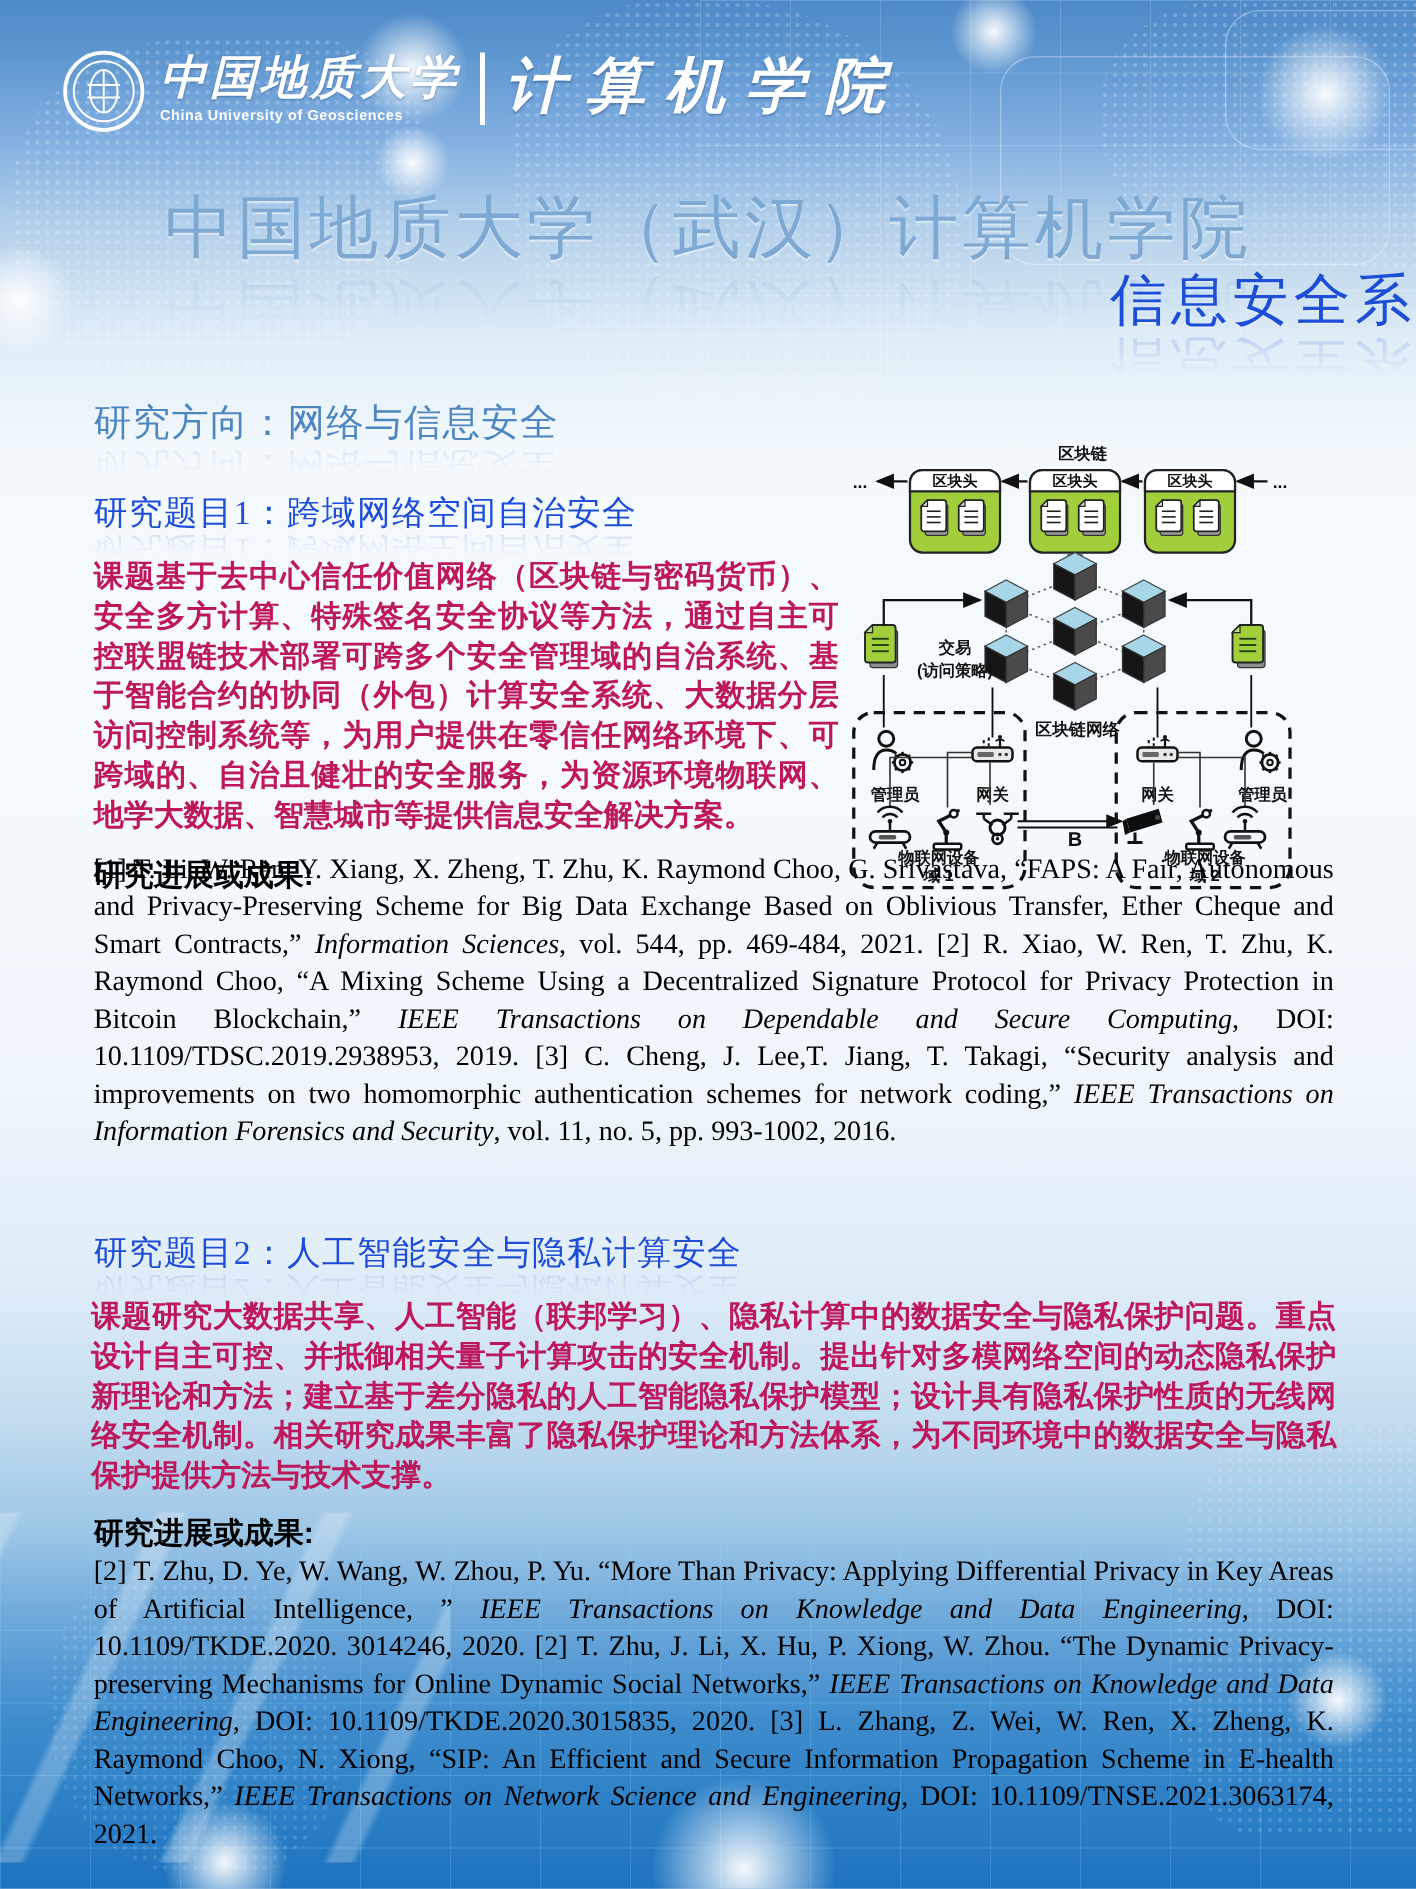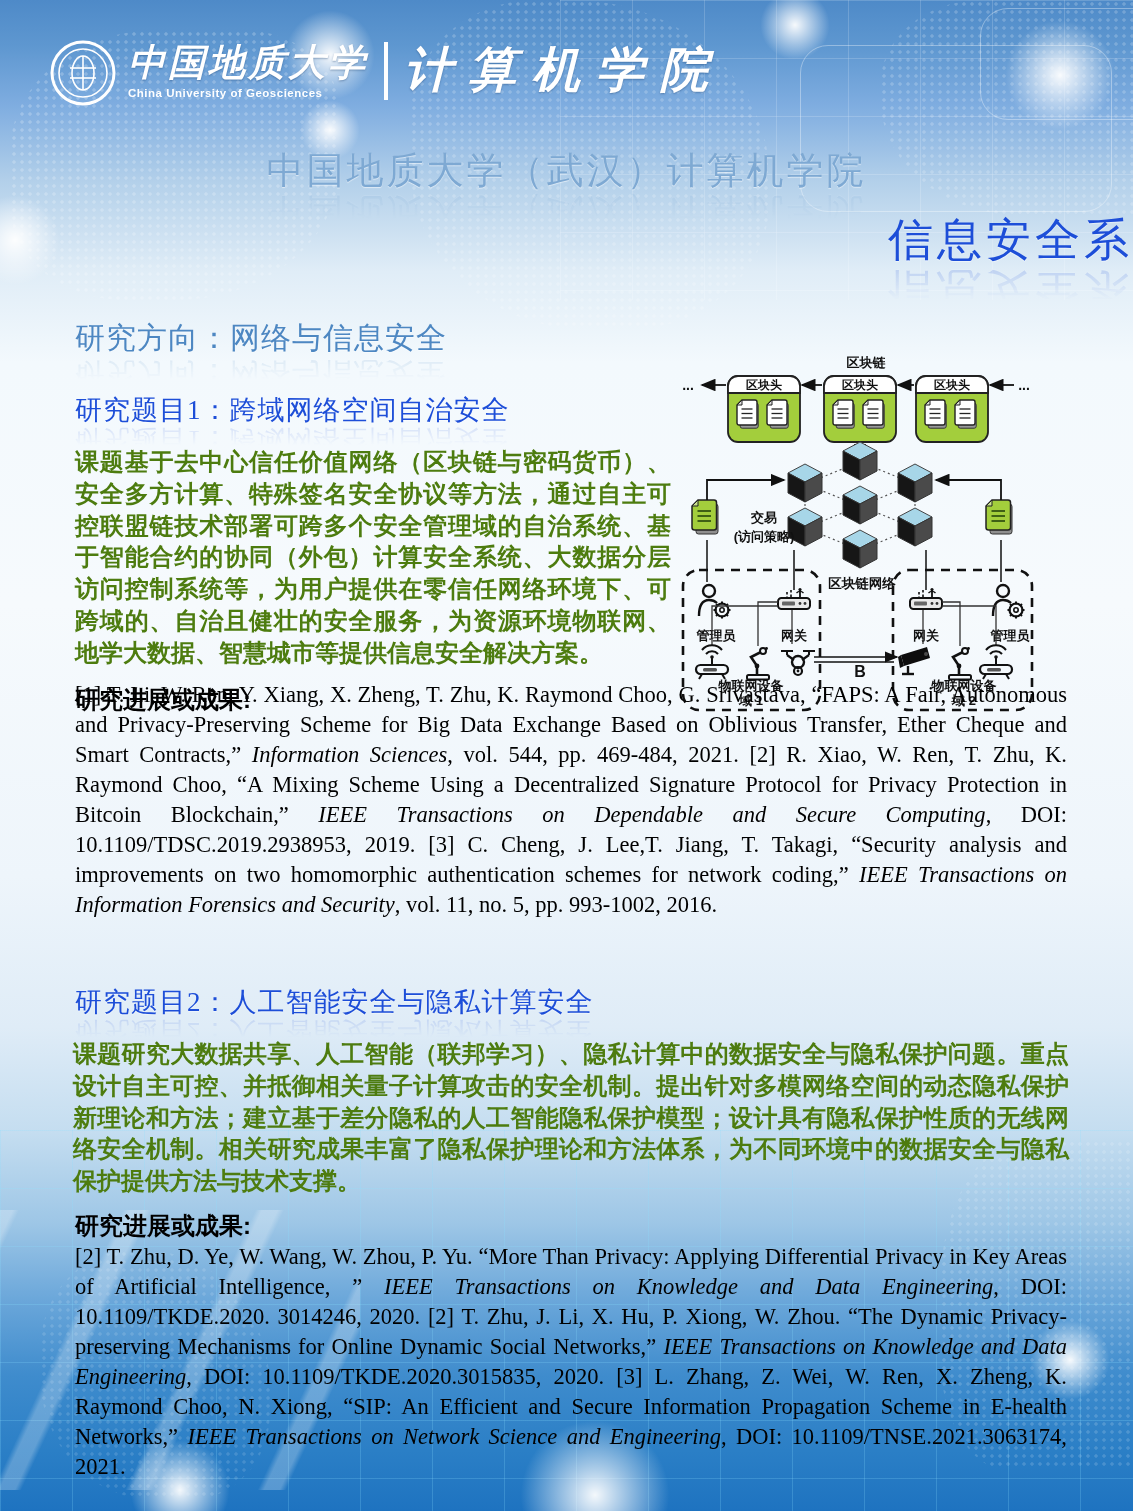--- a/index.html
+++ b/index.html
@@ -31,33 +31,33 @@
   .logo-zh{font-family:"Liberation Serif",serif;font-weight:700;font-size:37px;font-style:italic;letter-spacing:3px;line-height:1;text-shadow:0 1px 2px rgba(0,40,90,.35);}
   .logo-en{font-size:11.5px;font-weight:700;letter-spacing:.5px;margin-top:6px;}
   .logo-divider{width:4px;height:58px;background:#fff;margin:2px 16px 0 16px;}
   .logo-college{font-family:"Liberation Serif",serif;font-weight:700;font-style:italic;font-size:48px;letter-spacing:16px;line-height:1;margin-top:6px;text-shadow:0 1px 2px rgba(0,40,90,.35);}
   
   .mirrored .main{display:block;}
   .mirrored .refl{display:block;transform:scaleY(-1);margin-top:-9px;opacity:.22;
      -webkit-mask-image:linear-gradient(to bottom,transparent 35%,rgba(0,0,0,.95) 100%);
      mask-image:linear-gradient(to bottom,transparent 35%,rgba(0,0,0,.95) 100%);}
   .big-title{position:absolute;left:0;width:1133px;top:146px;text-align:center;
-     font-family:"Liberation Serif",serif;font-size:37px;letter-spacing:3px;color:#7ea9d3;
+     font-family:"Liberation Serif",serif;font-size:55px;letter-spacing:3px;color:#7ea9d3;
      text-shadow:0 1px 1px rgba(255,255,255,.55);}
   .sub-title{position:absolute;left:0;width:1133px;top:210px;text-align:right;
      font-family:"Liberation Serif",serif;font-size:45px;letter-spacing:4px;color:#1d4ed8;
      text-shadow:0 1px 1px rgba(255,255,255,.55);}
   .sec-heading{position:absolute;left:75px;font-family:"Liberation Serif",serif;color:#4d87c2;
      font-size:30px;letter-spacing:1px;text-shadow:0 1px 1px rgba(255,255,255,.5);}
   .sec-heading .refl{opacity:.18;margin-top:-6px;}
   .topic-heading{position:absolute;left:75px;font-family:"Liberation Serif",serif;color:#1d4ed8;
      font-size:27px;letter-spacing:1px;text-shadow:0 1px 1px rgba(255,255,255,.5);}
   .topic-heading .refl{opacity:.18;margin-top:-6px;}
   
-  .para{position:absolute;color:#4d7c0f;font-size:24px;line-height:31.8px;text-align:justify;font-weight:600;}
+  .para{position:absolute;color:#be185d;font-size:24px;line-height:31.8px;text-align:justify;font-weight:600;}
   .results-heading{position:absolute;left:75px;color:#000;font-size:24px;font-weight:700;}
   .refs{position:absolute;left:75px;width:992px;font-family:"Liberation Serif",serif;
         font-size:22.5px;line-height:30px;color:#000;text-align:justify;}
   .refs .jrnl{font-style:italic;}
   
   .diagram{position:absolute;left:676px;top:352px;width:455px;height:392px;}
   .diagram text{font-family:"Liberation Sans",sans-serif;font-weight:700;fill:#111;}
 </style>
 </head>
 <body>

